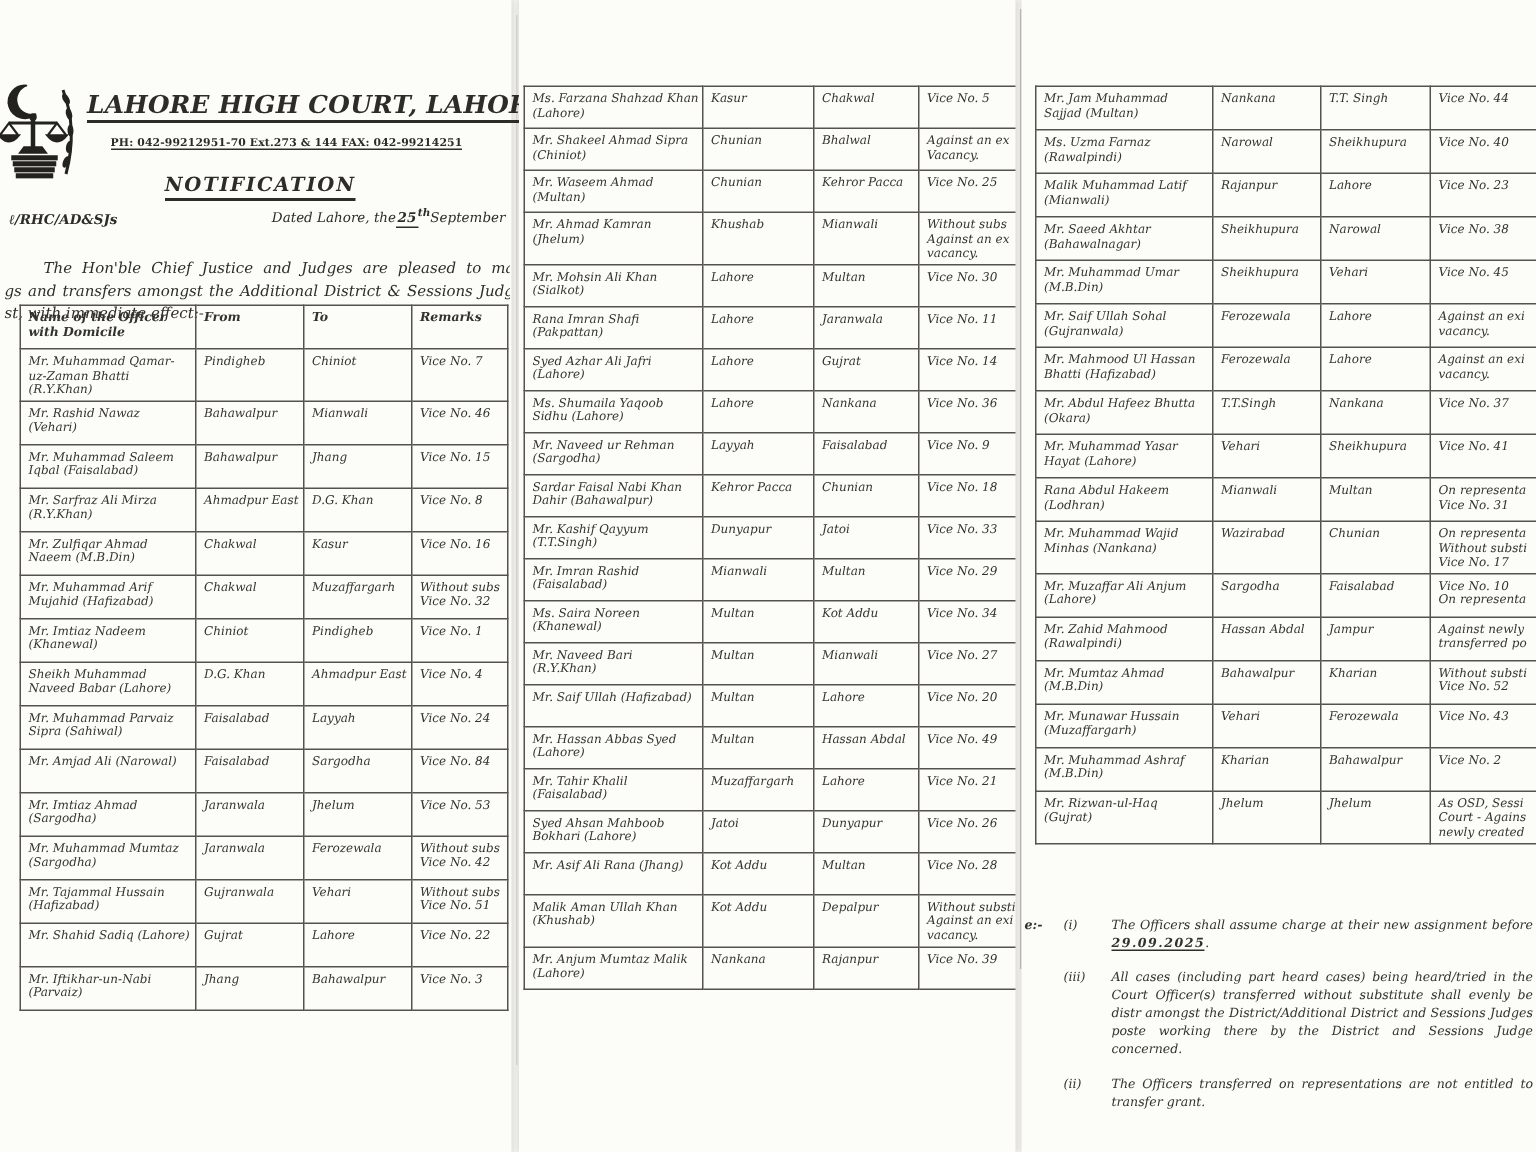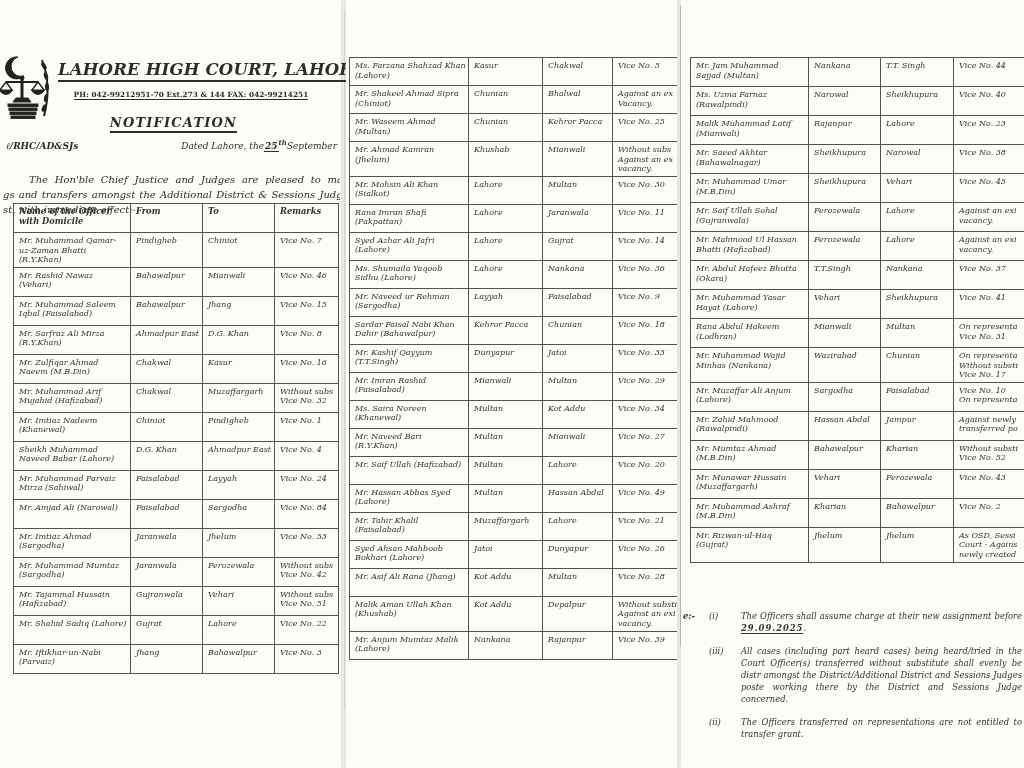--- a/index.html
+++ b/index.html
@@ -188,21 +188,21 @@
           <td>Pindigheb</td>
           <td>Vice No. 1</td>
         </tr>
         <tr>
           <td>Sheikh Muhammad Naveed Babar (Lahore)</td>
           <td>D.G. Khan</td>
           <td>Ahmadpur East</td>
           <td>Vice No. 4</td>
         </tr>
         <tr>
-          <td>Mr. Muhammad Parvaiz Mirza (Sahiwal)</td>
+          <td>Mr. Muhammad Parvaiz Sipra (Sahiwal)</td>
           <td>Faisalabad</td>
           <td>Layyah</td>
           <td>Vice No. 24</td>
         </tr>
         <tr>
           <td>Mr. Amjad Ali (Narowal)</td>
           <td>Faisalabad</td>
           <td>Sargodha</td>
           <td>Vice No. 84</td>
         </tr>

